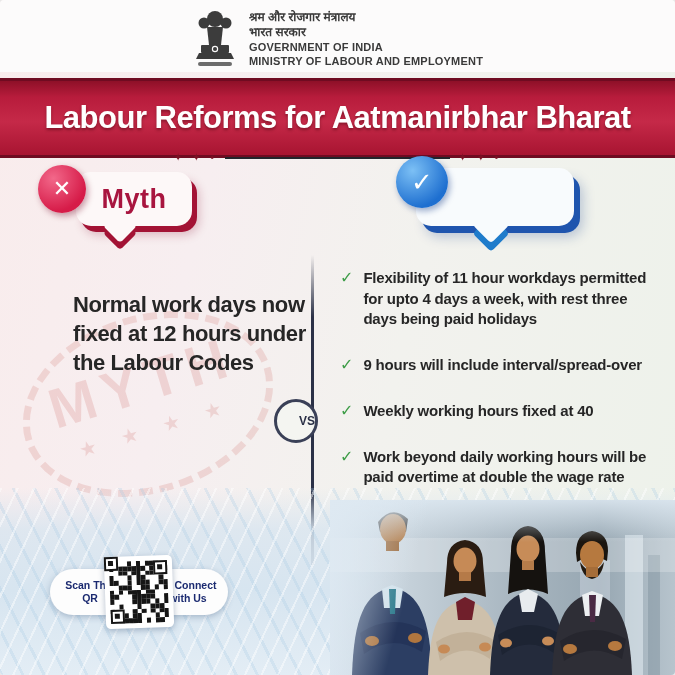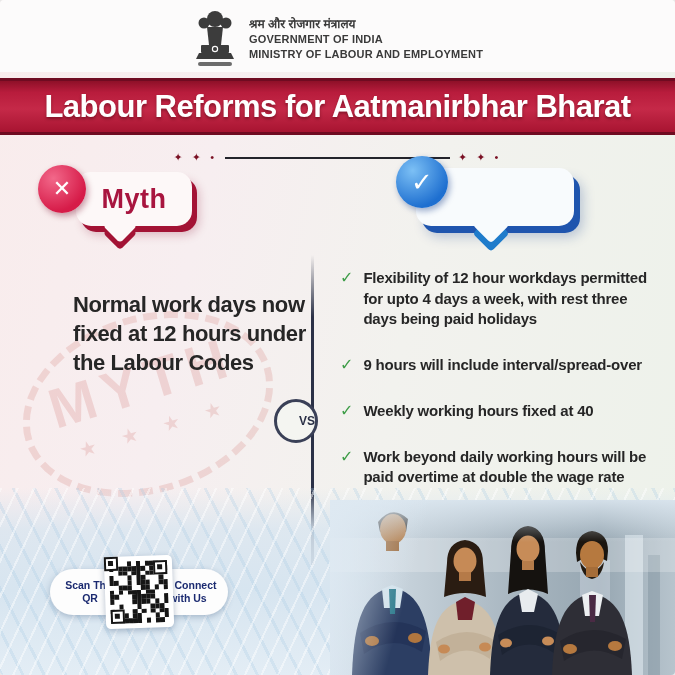--- a/index.html
+++ b/index.html
@@ -14,21 +14,21 @@
   
   .header { position:absolute; top:0; left:0; right:0; height:72px; background:#fcfbfb; }
   .header-inner { display:flex; justify-content:center; align-items:center; gap:11px; padding-top:7px; }
   .emblem { width:46px; height:64px; flex:0 0 auto; }
   .header-text { text-align:left; color:#3a3a3a; }
   .header-text .hin { font-size:12px; font-weight:bold; line-height:1.25; }
   .header-text .eng { font-size:11px; font-weight:bold; line-height:1.3; letter-spacing:.2px; }
 
   
   .banner {
-    position:absolute; top:78px; left:0; right:0; height:57px;
+    position:absolute; top:78px; left:0; right:0; height:80px;
     background:linear-gradient(180deg,#8e1028 0%,#b81c3c 22%,#c52948 55%,#a81431 100%);
     border-top:3px solid #6f0b21; border-bottom:3px solid #6f0b21;
     display:flex; align-items:center; justify-content:center;
   }
   .banner h1 {
     color:#ffffff; font-size:31px; font-weight:bold; letter-spacing:-.5px; white-space:nowrap;
     text-shadow:0 2px 3px rgba(60,0,10,.45);
   }
 
   
@@ -154,20 +154,21 @@
           <circle cx="23" cy="42" r="3.2" fill="#fcfbfb"></circle>
           <circle cx="23" cy="42" r="2" fill="#3c3c3c"></circle>
           <circle cx="13.5" cy="42" r="2"></circle>
           <circle cx="32.5" cy="42" r="2"></circle>
           <path d="M7 46 L39 46 L42 52 L4 52 Z"></path>
           <rect x="6" y="55" width="34" height="4" rx="2" opacity="0.75"></rect>
         </g>
       </svg>
       <div class="header-text">
         <div class="hin">श्रम और रोजगार मंत्रालय</div>
+        <div class="hin">भारत सरकार</div>
         <div class="eng">GOVERNMENT OF INDIA</div>
         <div class="eng">MINISTRY OF LABOUR AND EMPLOYMENT</div>
       </div>
     </div>
   </div>
 
   <div class="banner">
     <h1>Labour Reforms for Aatmanirbhar Bharat</h1>
   </div>
 
@@ -197,21 +198,21 @@
   <p class="myth-text">Normal work days now fixed at 12 hours under the Labour Codes</p>
 
   <div class="vs-line"></div>
   <div class="vs-circle">
     <span>VS</span>
   </div>
 
   <ul class="facts-list">
     <li class="fact-item">
       <span class="fact-check">✓</span>
-      <span class="fact-text">Flexibility of 12 hour workdays permitted for upto 4 days a week, with rest three days being paid holidays</span>
+      <span class="fact-text">Flexibility of 11 hour workdays permitted for upto 4 days a week, with rest three days being paid holidays</span>
     </li>
     <li class="fact-item">
       <span class="fact-check">✓</span>
       <span class="fact-text">9 hours will include interval/spread-over</span>
     </li>
     <li class="fact-item">
       <span class="fact-check">✓</span>
       <span class="fact-text">Weekly working hours fixed at 40</span>
     </li>
     <li class="fact-item">

